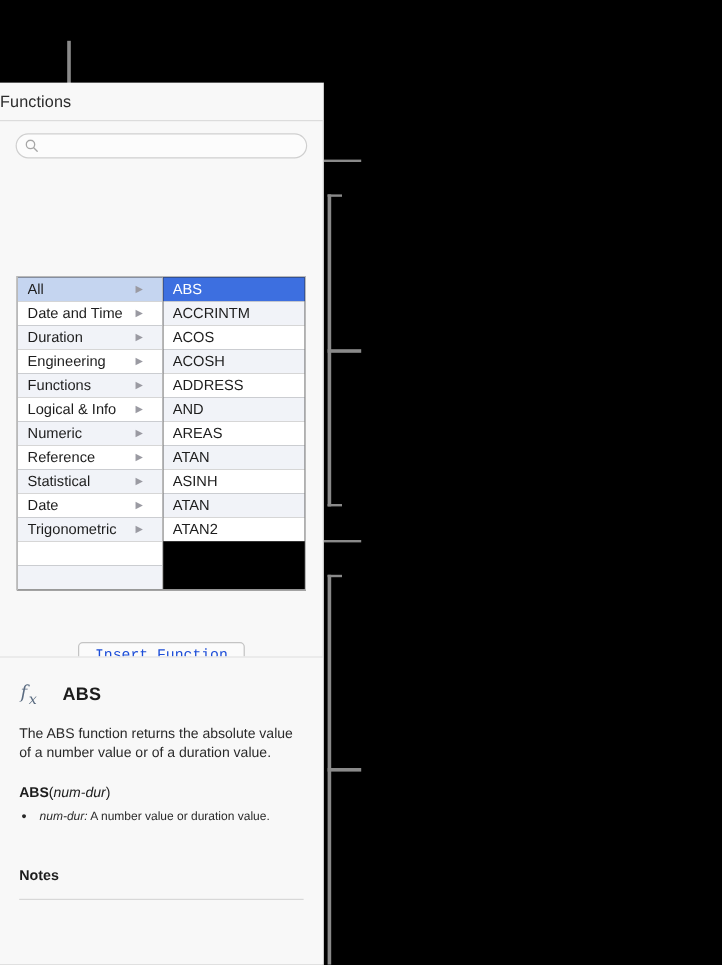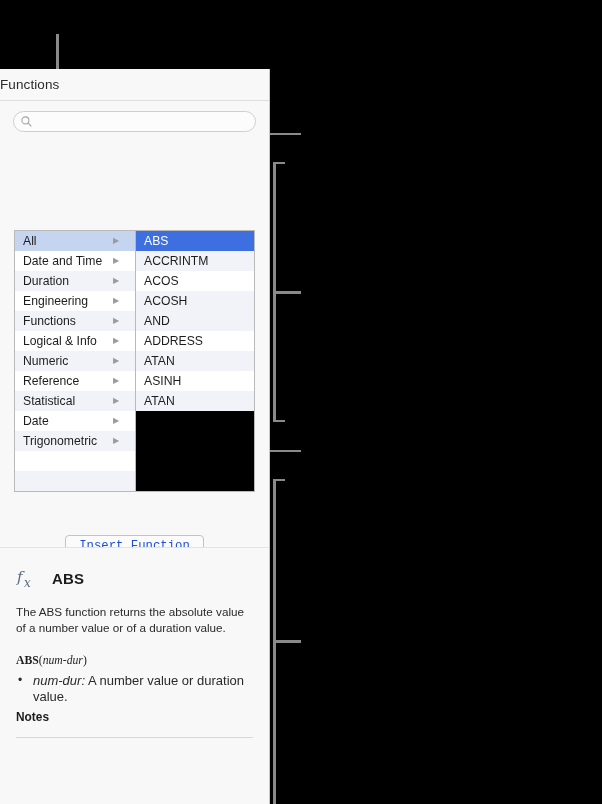--- a/index.html
+++ b/index.html
@@ -76,35 +76,35 @@
   #detail{
     position:absolute;left:0;top:478px;width:269px;height:326px;
     box-sizing:border-box;border-top:1px solid #e3e3e3;
     background:#f8f8f8;padding:0 16px;overflow:hidden;
   }
   #fn-title-row{display:flex;align-items:center;gap:10px;margin-top:18px;}
   #fx-icon{width:26px;height:24px;flex:0 0 26px;}
   #fn-title{font-size:15px;font-weight:bold;color:#1c1c1c;letter-spacing:.2px;}
 
   .para{font-size:11.7px;line-height:16px;color:#2a2a2a;margin-top:14px;}
-  .syntax{font-size:11.7px;line-height:16px;color:#1c1c1c;margin-top:17px;font-family:Liberation Serif, serif;}
+  .syntax{font-size:11.7px;line-height:16px;color:#1c1c1c;margin-top:17px;}
   .syntax b{font-weight:bold;}
   .syntax i{font-style:italic;}
 
   ul.bl{list-style:none;margin:4px 0 0;padding:0;}
   ul.bl li{
-    position:relative;padding-left:17px;font-size:13px;line-height:16px;
+    position:relative;padding-left:17px;font-size:10px;line-height:16px;
     color:#2a2a2a;margin-top:3px;
   }
   ul.bl li:before{
     content:"\2022";position:absolute;left:2px;top:-1px;font-size:12px;color:#2a2a2a;
   }
   ul.bl li i{font-style:italic;}
 
-  h3.sec{font-size:11.9px;font-weight:bold;color:#1c1c1c;margin:5px 0 0;}
+  h3.sec{font-size:11.9px;font-weight:bold;color:#1c1c1c;margin:33px 0 0;}
 
   .rule{height:1px;background:#d8d8d8;margin-top:13px;}
 </style>
 </head>
 <body>
 
 <div class="callout" style="left:56px;top:34px;width:3px;height:130px;"></div>
 
 <div class="callout" style="left:255px;top:133px;width:46px;height:2px;"></div>
 
@@ -190,34 +190,40 @@
         </div>
         <div class="row odd">
           <span class="lbl">ACCRINTM</span>
         </div>
         <div class="row even">
           <span class="lbl">ACOS</span>
         </div>
         <div class="row odd">
           <span class="lbl">ACOSH</span>
         </div>
+        <div class="row even">
+          <span class="lbl">ADDRESS</span>
+        </div>
         <div class="row odd">
           <span class="lbl">AND</span>
         </div>
         <div class="row even">
-          <span class="lbl">ADDRESS</span>
+          <span class="lbl">AREAS</span>
         </div>
         <div class="row odd">
           <span class="lbl">ATAN</span>
         </div>
         <div class="row even">
           <span class="lbl">ASINH</span>
         </div>
         <div class="row odd">
           <span class="lbl">ATAN</span>
+        </div>
+        <div class="row even">
+          <span class="lbl">ATAN2</span>
         </div>
       </div>
   </div>
 
   <div id="insert-wrap">
     <button id="insert-btn">Insert Function</button>
   </div>
 
   <div id="detail">
 

